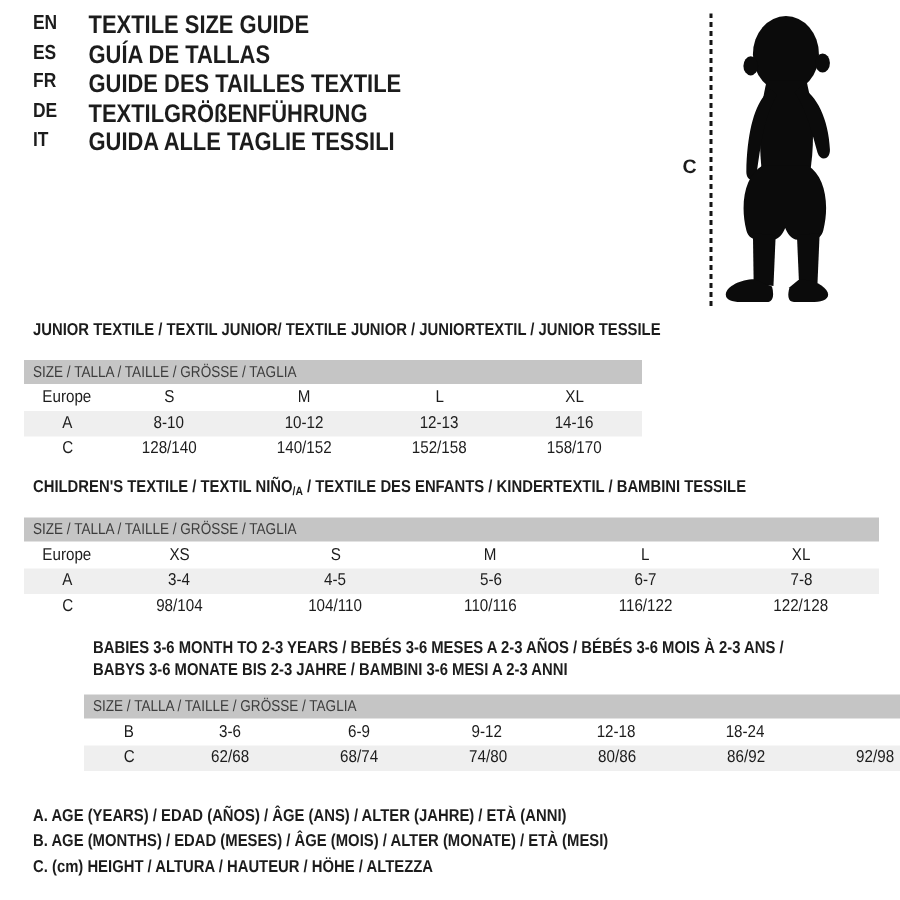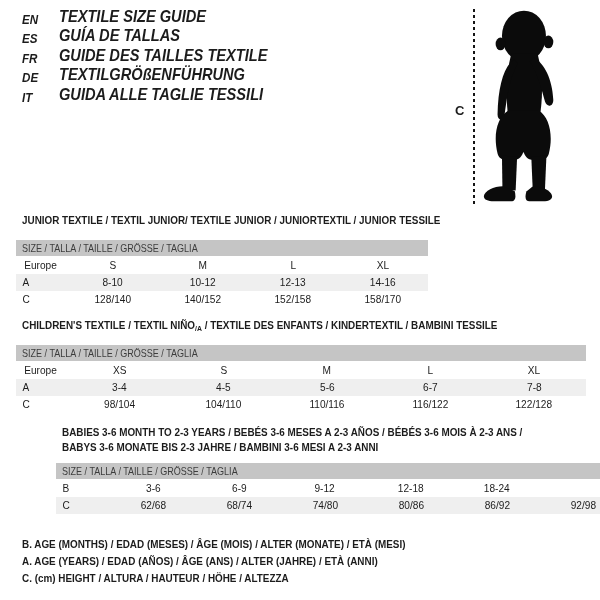--- a/index.html
+++ b/index.html
@@ -13,21 +13,21 @@
     font-family:"Liberation Sans",sans-serif;color:var(--text);
     -webkit-font-smoothing:antialiased;
   }
   .abs{position:absolute;}
   
   .cond{display:inline-block;transform:scaleX(.86);transform-origin:0 50%;white-space:nowrap;}
   .condc{display:inline-block;transform:scaleX(.88);transform-origin:50% 50%;white-space:nowrap;}
 
   
   .lang-block{left:22px;top:7px;}
-  .lang-row{display:flex;height:19.5px;align-items:flex-end;font-style:italic;}
+  .lang-row{display:flex;height:19.5px;align-items:flex-start;}
   .lang-code{width:37px;font-weight:bold;font-size:13.5px;}
   .lang-text{font-weight:bold;font-size:17px;}
 
   
   .dash-line{left:473px;top:9px;width:2px;height:196px;
     background:repeating-linear-gradient(to bottom,#141414 0 3px,transparent 3px 6px);}
   .fig-c{left:455px;top:103px;font-weight:bold;font-size:13px;}
   .baby-svg{left:478px;top:8px;}
 
   
@@ -35,21 +35,21 @@
   .t1{top:213px;width:412px;}
   .t2{top:318px;width:570px;}
   .t3{top:425px;width:570px;margin-left:40px;}
   .ttitle{font-weight:bold;font-size:11.5px;line-height:15px;height:15px;padding-left:6px;margin-bottom:12px;}
   .t3 .ttitle{height:30px;margin-bottom:8px;}
   .ttitle .cond{display:block;transform:scaleX(.86);transform-origin:0 0;}
   .sizebar{background:var(--header-bar);height:16px;line-height:16px;padding-left:6px;
     font-size:10.5px;color:#3c3c3c;margin-bottom:1px;}
   .trow{display:flex;height:17px;line-height:17px;font-size:11.5px;align-items:center;}
   .trow.striped{background:var(--row-stripe);}
-  .tlabel{padding-left:6px;text-align:left;}
+  .tlabel{padding-left:6px;text-align:center;}
   .tcell{text-align:center;}
   .t1 .tlabel{width:46px;}  .t1 .tcell{width:90px;}
   .t2 .tlabel{width:46px;}  .t2 .tcell{width:103.6px;}
   .t3 .tlabel{width:48px;}  .t3 .tcell{width:86px;}
   .tsub{font-size:8px;vertical-align:-2px;}
 
   
   .foot{left:22px;top:536px;}
   .foot-line{height:17px;line-height:17px;font-weight:bold;font-size:11.5px;}
 </style>
@@ -175,16 +175,16 @@
     <span class="tcell"><span class="condc">62/68</span></span>
     <span class="tcell"><span class="condc">68/74</span></span>
     <span class="tcell"><span class="condc">74/80</span></span>
     <span class="tcell"><span class="condc">80/86</span></span>
     <span class="tcell"><span class="condc">86/92</span></span>
     <span class="tcell"><span class="condc">92/98</span></span>
   </div>
 </div>
 
 <div class="abs foot">
+  <div class="foot-line"><span class="cond">A. AGE (YEARS) / EDAD (AÑOS) / ÂGE (ANS) / ALTER (JAHRE) / ETÀ (ANNI)</span></div>
   <div class="foot-line"><span class="cond">B. AGE (MONTHS) / EDAD (MESES) / ÂGE (MOIS) / ALTER (MONATE) / ETÀ (MESI)</span></div>
-  <div class="foot-line"><span class="cond">A. AGE (YEARS) / EDAD (AÑOS) / ÂGE (ANS) / ALTER (JAHRE) / ETÀ (ANNI)</span></div>
   <div class="foot-line"><span class="cond">C. (cm) HEIGHT / ALTURA / HAUTEUR / HÖHE / ALTEZZA</span></div>
 </div>
 
 </body></html>

